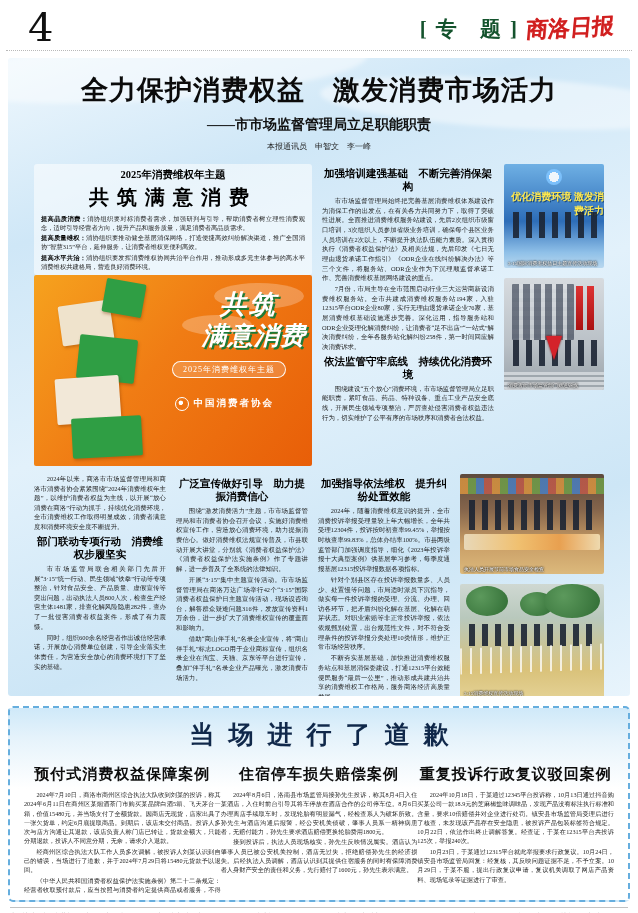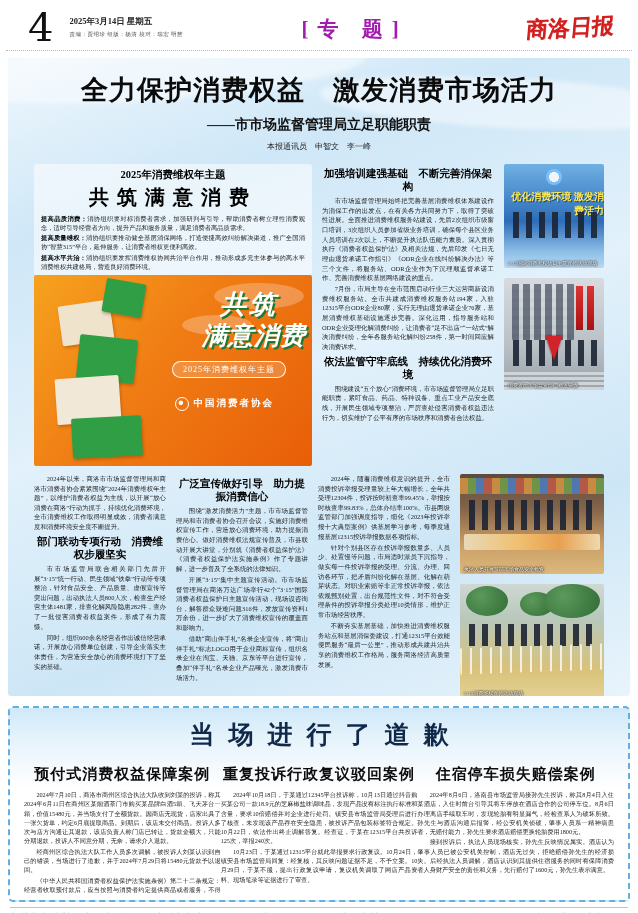--- a/index.html
+++ b/index.html
@@ -4,21 +4,21 @@
 <style>
   html,body{margin:0;padding:0;background:#fff;}
   .page{position:relative;width:638px;height:913px;background:#fff;overflow:hidden;
         font-family:"Liberation Serif","DejaVu Serif",serif;color:#1a1a1a;}
   
   .hdr{display:flex;align-items:flex-start;padding:9px 14px 2px 14px;}
   .pnum{font-size:40px;line-height:.9;font-weight:400;margin-left:14px;font-family:"DejaVu Serif",serif;color:#111;}
   .dateblk{margin-left:16px;margin-top:7px;}
   .date{font-size:8.5px;font-weight:700;color:#222;}
   .credits{font-size:5.5px;color:#555;margin-top:3px;letter-spacing:.5px;}
-  .sect{flex:1;text-align:center;font-size:21px;letter-spacing:9px;color:#a21caf;font-weight:600;margin-top:6px;}
+  .sect{flex:1;text-align:right;font-size:21px;letter-spacing:9px;color:#14532d;font-weight:600;margin-top:6px;}
   .masthead{font-size:22px;font-weight:700;color:#cf1f1f;margin:4px 10px 0 0;
             transform:rotate(-3deg) skewX(-8deg);text-shadow:.5px .5px 0 #e66;}
   .dotrule{border-top:1.5px dotted #b9b9b9;margin:3px 6px 0 6px;}
   
   .panel{position:relative;margin:7px 8px 0 8px;height:638px;border-radius:3px;overflow:hidden;
          background:linear-gradient(160deg,#eef7fd 0%,#cfe7f7 22%,#e2f1fb 48%,#cde6f6 75%,#e8f4fc 100%);}
   .wave{position:absolute;background:rgba(255,255,255,.45);border-radius:50%;filter:blur(2px);}
   .w1{width:420px;height:60px;left:-60px;top:-18px;transform:rotate(-4deg);}
   .w2{width:380px;height:50px;right:-70px;top:20px;transform:rotate(3deg);}
   .headline{margin:14px 0 0;text-align:center;font-size:27px;font-weight:900;letter-spacing:1px;color:#0b0b0b;
@@ -116,24 +116,20 @@
          justify-content:space-between;font-size:6.3px;color:#2a2a2a;white-space:nowrap;}
   .pfoot span{flex:none;}
 </style>
 </head>
 <body>
 
 <div class="page">
 
   <div class="hdr">
     <div class="pnum">4</div>
-    <div class="dateblk">
-      <div class="date">2025年3月14日 星期五</div>
-      <div class="credits">责编：贾绍珍  组版：杨清  校对：瑞宏 明慧</div>
-    </div>
     <div class="sect">[专  题]</div>
     <div class="masthead">商洛日报</div>
   </div>
   <div class="dotrule"></div>
 
   <div class="panel">
     <div class="wave w1"></div>
     <div class="wave w2"></div>
     <div class="headline">全力保护消费权益　激发消费市场活力</div>
     <div class="subhead">——市市场监督管理局立足职能职责</div>
@@ -200,20 +196,21 @@
         <p>市市场监管局联合相关部门先后开展“3·15”统一行动、民生领域“铁拳”行动等专项整治，针对食品安全、产品质量、虚假宣传等突出问题，出动执法人员800人次，检查生产经营主体1481家，排查化解风险隐患282件，查办了一批侵害消费者权益案件，形成了有力震慑。</p>
         <p>同时，组织600余名经营者作出诚信经营承诺，开展放心消费单位创建，引导企业落实主体责任，为营造安全放心的消费环境打下了坚实的基础。</p>
       </div>
       <div class="ncol">
         <div class="colhead">广泛宣传做好引导　助力提振消费信心</div>
         <p>围绕“激发消费活力”主题，市市场监督管理局和市消费者协会召开会议，实施好消费维权宣传工作，营造放心消费环境，助力提振消费信心。做好消费维权法规宣传普及，市县联动开展大讲堂，分别就《消费者权益保护法》《消费者权益保护法实施条例》作了专题讲解，进一步普及了全系统的法律知识。</p>
         <p>开展“3·15”集中主题宣传活动。市市场监督管理局在商洛万达广场举行42个“3·15”国际消费者权益保护日主题宣传活动，现场设咨询台，解答群众疑难问题316件，发放宣传资料1万余份，进一步扩大了消费维权宣传的覆盖面和影响力。</p>
         <p>借助“商山伴手礼”名录企业宣传，将“商山伴手礼”标志LOGO用于企业商标宣传，组织名录企业在淘宝、天猫、京东等平台进行宣传，叠加“伴手礼”名录企业产品曝光，激发消费市场活力。</p>
       </div>
       <div class="ncol">
+        <div class="colhead">加强指导依法维权　提升纠纷处置效能</div>
         <p>2024年，随着消费维权意识的提升，全市消费投诉举报受理量较上年大幅增长，全年共受理12304件，投诉按时初查率99.45%，举报按时核查率99.83%，总体办结率100%。市县两级监管部门加强调度指导，细化《2023年投诉举报十大典型案例》供基层学习参考，每季度通报基层12315投诉举报数据各项指标。</p>
         <p>针对个别县区存在投诉举报数量多、人员少、处置慢等问题，市局适时派员下沉指导，做实每一件投诉举报的受理、分流、办理、回访各环节，把矛盾纠纷化解在基层、化解在萌芽状态。对职业索赔等非正常投诉举报，依法依规甄别处置，出台规范性文件，对不符合受理条件的投诉举报分类处理10类情形，维护正常市场经营秩序。</p>
         <p>不断夯实基层基础，加快推进消费维权服务站点和基层消保委建设，打通12315平台效能便民服务“最后一公里”，推动形成共建共治共享的消费维权工作格局，服务商洛经济高质量发展。</p>
       </div>
       <div class="rail2">
         <div class="photo ph3">
           <div class="shelf"></div>
           <div class="people"></div>
           <div class="goods"></div>
           <div class="cap">执法人员开展节前市场食品安全检查</div>
@@ -235,32 +232,32 @@
     <div class="cases-grid">
       <div class="case">
         <h4>预付式消费权益保障案例</h4>
         <div class="body">
           <p>2024年7月10日，商洛市商州区综合执法大队收到刘某的投诉，称其2024年6月11日在商州区某烟酒茶门市购买某品牌白酒5箱、飞天茅台一箱，价值15480元，并当场支付了全额货款。因商店无现货，店家出具了一张欠货单，约定6月底提取商品。到期后，该店未交付商品。投诉人多次与店方沟通让其退款，该店负责人称门店已转让，货款金额大，只能分期退款，投诉人不同意分期，无奈，请求介入退款。</p>
           <p>经商州区综合执法大队工作人员多次调解，被投诉人刘某认识到自己的错误，当场进行了道歉，并于2024年7月29日将15480元货款予以退回。</p>
           <p>《中华人民共和国消费者权益保护法实施条例》第二十二条规定：经营者收取预付款后，应当按照与消费者约定提供商品或者服务，不得降低商品或者服务质量，不得任意加价。经营者未按约定提供的，应当按照消费者的要求履行约定或者退还预付款。商州区综合执法大队提醒经营者依法守规，确保消费者合法权益不受侵害。</p>
         </div>
       </div>
       <div class="case">
+        <h4>住宿停车损失赔偿案例</h4>
+        <div class="body">
+          <p>2024年8月6日，洛南县市场监管局接孙先生投诉，称其8月4日入住某酒店，入住时前台引导其将车停放在酒店合作的公司停车位。8月6日办理离店手续取车时，发现轮胎有明显漏气，经检查系人为破坏所致。孙先生与酒店沟通后报警，经公安机关侦破，肇事人员系一精神病患者，无赔付能力，孙先生要求酒店赔偿更换轮胎费用1800元。</p>
+          <p>接到投诉后，执法人员现场核实，孙先生反映情况属实。酒店认为肇事人员已被公安机关控制，酒店无过失，拒绝赔偿孙先生的经济损失。后经执法人员调解，酒店认识到其提供住宿服务的同时有保障消费者人身财产安全的责任和义务，先行赔付了1600元，孙先生表示满意。</p>
+
+        </div>
+      </div>
+      <div class="case">
         <h4>重复投诉行政复议驳回案例</h4>
         <div class="body">
           <p>2024年10月18日，于某通过12345平台投诉称，10月13日通过抖音购买某公司一款18.9元的芝麻椒盐味调味品，发现产品没有标注执行标准和含量，要求10倍赔偿并对企业进行处罚。镇安县市场监管局受理后进行了核查，未发现该产品存在安全隐患，被投诉产品包装标签符合规定。10月22日，依法作出终止调解答复。经查证，于某在12315平台共投诉125次，举报240次。</p>
           <p>10月23日，于某通过12315平台就此举报要求行政复议。10月24日，镇安县市场监管局回复：经复核，其反映问题证据不足，不予立案。10月29日，于某不服，提出行政复议申请，复议机关调取了网店产品资料、现场笔录等证据进行了审查。</p>
-
-        </div>
-      </div>
-      <div class="case">
-        <h4>住宿停车损失赔偿案例</h4>
-        <div class="body">
-          <p>2024年8月6日，洛南县市场监管局接孙先生投诉，称其8月4日入住某酒店，入住时前台引导其将车停放在酒店合作的公司停车位。8月6日办理离店手续取车时，发现轮胎有明显漏气，经检查系人为破坏所致。孙先生与酒店沟通后报警，经公安机关侦破，肇事人员系一精神病患者，无赔付能力，孙先生要求酒店赔偿更换轮胎费用1800元。</p>
-          <p>接到投诉后，执法人员现场核实，孙先生反映情况属实。酒店认为肇事人员已被公安机关控制，酒店无过失，拒绝赔偿孙先生的经济损失。后经执法人员调解，酒店认识到其提供住宿服务的同时有保障消费者人身财产安全的责任和义务，先行赔付了1600元，孙先生表示满意。</p>
 
         </div>
       </div>
     </div>
   </div>
 
   <div class="pfoot">
     <span>本报社址：商洛市北新街西段59号</span>
     <span>邮政编码：726000</span>
     <span>办公室电话/传真：2313480 2325222</span>

